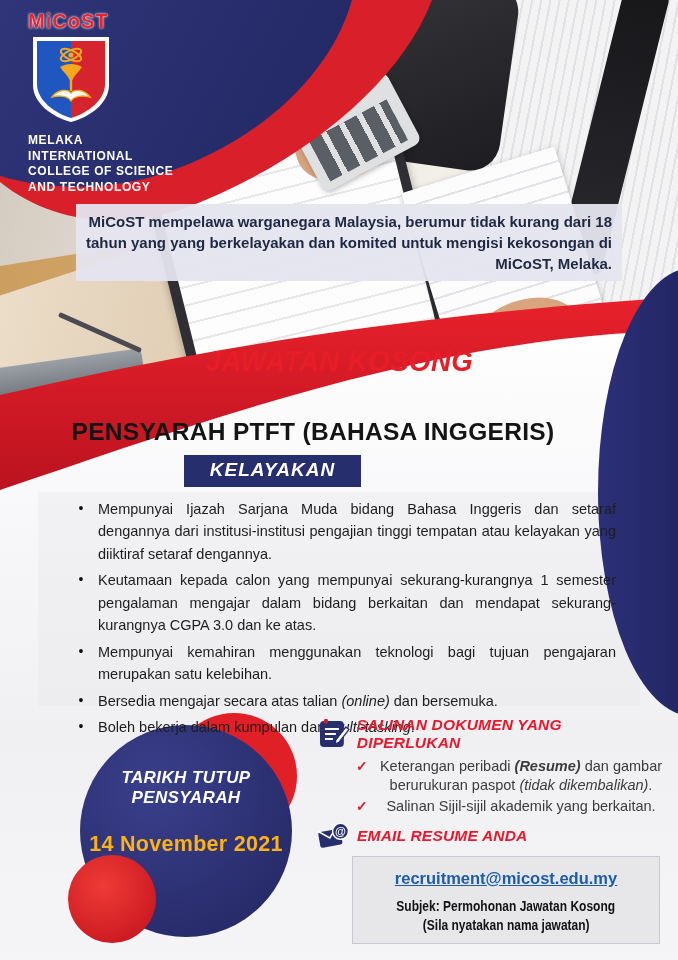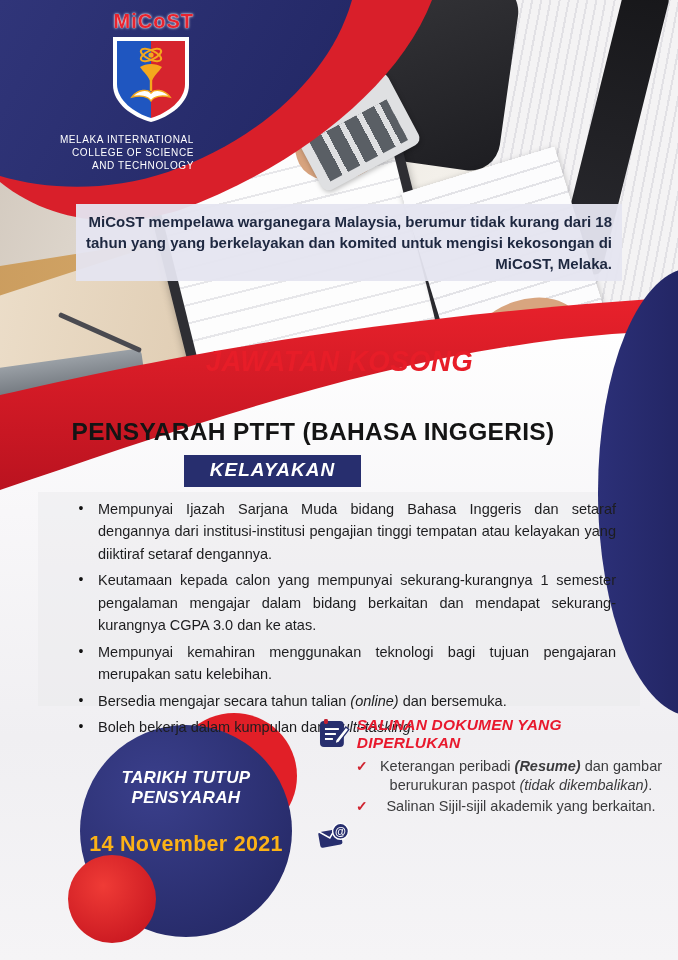--- a/index.html
+++ b/index.html
@@ -28,24 +28,24 @@
   .p-calc:after{content:"";position:absolute;left:10px;top:26px;width:88px;height:46px;
     background:repeating-linear-gradient(90deg,#3a3f46 0 14px,#dfe0e2 14px 20px),repeating-linear-gradient(#3a3f46 0 10px,#dfe0e2 10px 16px);opacity:.8;}
   .p-plant{left:198px;top:118px;width:58px;height:48px;background:radial-gradient(circle at 30% 40%,#8fae4e,#6f9440 60%,#587a33);border-radius:50% 60% 40% 55%;}
   .p-pot{left:210px;top:160px;width:34px;height:26px;background:#efefea;clip-path:polygon(8% 0,92% 0,75% 100%,25% 100%);}
   .p-pen{left:55px;top:330px;width:90px;height:5px;background:#4a4a50;transform:rotate(24deg);border-radius:3px;}
 
   
   .deco{position:absolute;left:0;top:0;pointer-events:none;}
 
   
-  .logo{position:absolute;left:34px;top:10px;width:160px;text-align:right;z-index:5;}
+  .logo{position:absolute;left:28px;top:10px;width:160px;text-align:left;z-index:5;}
   .logo-acronym{font-size:20px;font-weight:bold;color:#e8232e;letter-spacing:1px;
     text-shadow:0 0 3px #ffffff,0 0 1px #ffffff;}
-  .logo-name{margin-top:4px;font-size:10px;font-weight:normal;color:#ffffff;letter-spacing:.6px;line-height:1.3;}
+  .logo-name{margin-top:4px;font-size:12px;font-weight:bold;color:#ffffff;letter-spacing:.6px;line-height:1.3;}
 
   
   .intro-box{position:absolute;left:76px;top:204px;width:546px;z-index:5;
     background:rgba(229,229,240,.95);padding:7px 10px;box-sizing:border-box;
     font-size:15px;font-weight:bold;color:#1e2840;line-height:1.4;text-align:right;}
 
   
   .vacancy-title{position:absolute;left:0;top:344px;width:678px;text-align:center;z-index:5;
     font-size:30px;font-weight:bold;font-style:italic;color:#e71d28;letter-spacing:.5px;}
   .vacancy-title span{display:inline-block;transform:scaleX(.92);}
@@ -192,21 +192,21 @@
       <div class="req-item">
         <span class="req-dot">•</span>
         <span class="req-text"><span>Keutamaan kepada calon yang mempunyai sekurang-kurangnya 1 semester pengalaman mengajar dalam bidang berkaitan dan mendapat sekurang-kurangnya CGPA 3.0 dan ke atas.</span></span>
       </div>
       <div class="req-item">
         <span class="req-dot">•</span>
         <span class="req-text"><span>Mempunyai kemahiran menggunakan teknologi bagi tujuan pengajaran merupakan satu kelebihan.</span></span>
       </div>
       <div class="req-item">
         <span class="req-dot">•</span>
-        <span class="req-text"><span>Bersedia mengajar secara tahun talian </span><span style="font-style: italic; margin-top: 16px;">(online)</span><span> dan bersemuka.</span></span>
+        <span class="req-text"><span>Bersedia mengajar secara atas talian </span><span style="font-style: italic; margin-top: 16px;">(online)</span><span> dan bersemuka.</span></span>
       </div>
       <div class="req-item">
         <span class="req-dot">•</span>
         <span class="req-text"><span>Boleh bekerja dalam kumpulan dan </span><span style="font-style: italic;">multi-tasking</span><span>.</span></span>
       </div>
     </div>
 
   <div class="closing-label">
     <div>TARIKH TUTUP</div>
     <div>PENSYARAH</div>
@@ -238,16 +238,24 @@
   </div>
 
   <div class="email-sec">
     <div class="sec-head">
       <svg width="32" height="28" viewBox="0 0 34 30">
         <rect x="1" y="9" width="24" height="17" rx="2.5" fill="#272e6e" transform="rotate(-10 13 17)"></rect>
         <path d="M1.5,8 L12.5,17 L23,4.5" stroke="#ffffff" stroke-width="1.6" fill="none" transform="rotate(-10 13 17)"></path>
         <circle cx="24" cy="10" r="8.5" fill="#272e6e" stroke="#ffffff" stroke-width="1.5"></circle>
         <text x="24" y="14" font-size="12" font-weight="bold" fill="#ffffff" text-anchor="middle" font-family="Liberation Sans, sans-serif">@</text>
       </svg>
+      <span class="sec-head-title">EMAIL RESUME ANDA</span>
+    </div>
+    <div class="email-box">
+      <a class="email-link">recruitment@micost.edu.my</a>
+      <div class="email-subject">
+        <span>Subjek: Permohonan Jawatan Kosong</span><br>
+        <span>(Sila nyatakan nama jawatan)</span>
+      </div>
     </div>
   </div>
 
 </div>
 
 </body></html>

